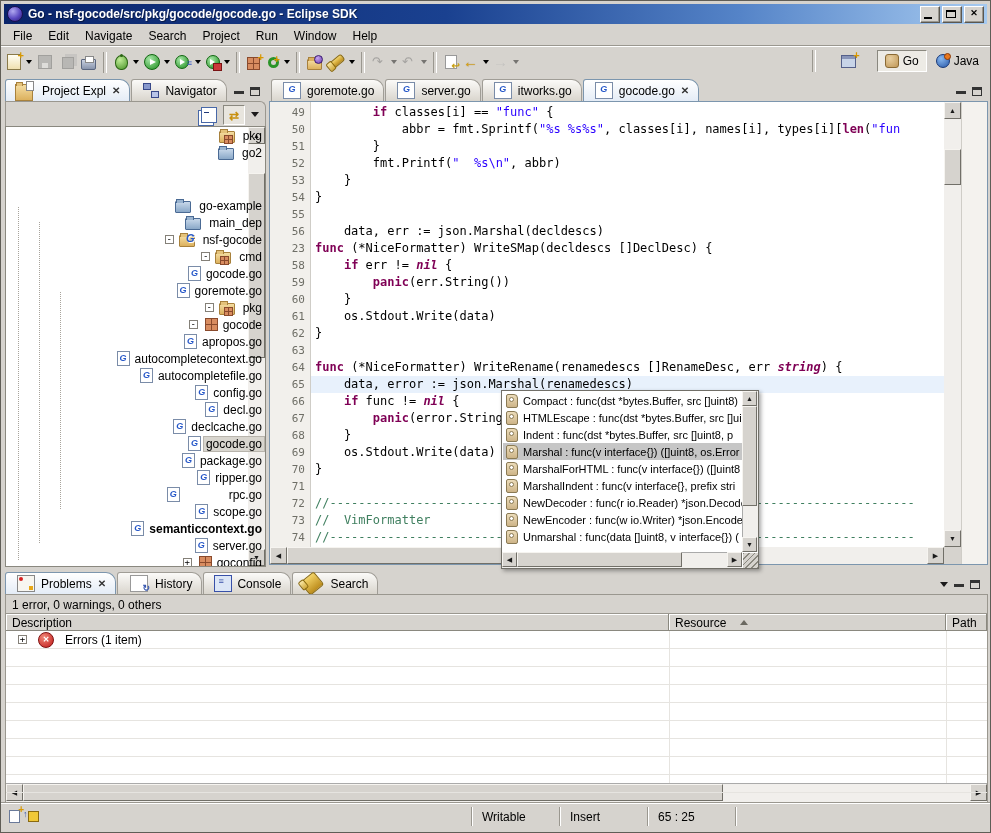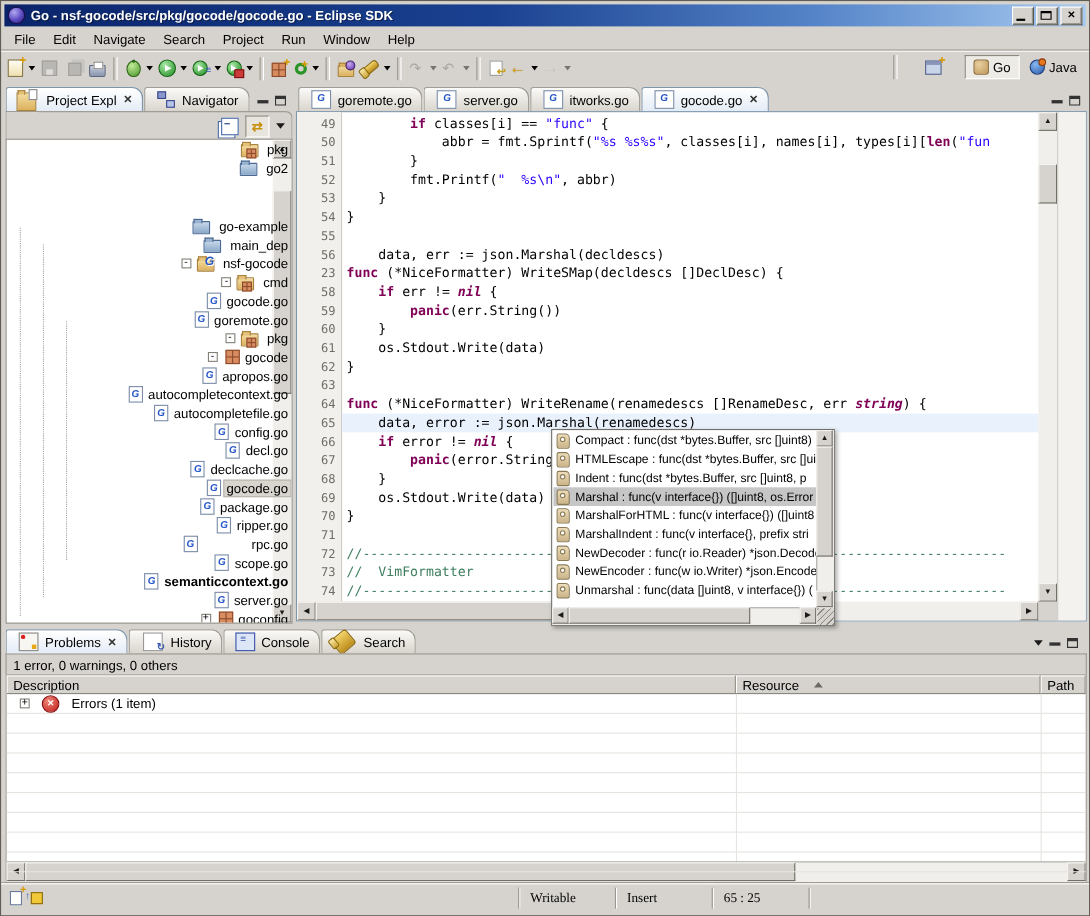--- a/index.html
+++ b/index.html
@@ -538,21 +538,21 @@
           <div class="cl"><span class="t-p">    data, err := json.Marshal(decldescs)</span></div>
           <div class="cl"><span class="t-k">func</span><span class="t-p"> (*NiceFormatter) WriteSMap(decldescs []DeclDesc) {</span></div>
           <div class="cl"><span class="t-p">    </span><span class="t-k">if</span><span class="t-p"> err != </span><span class="t-ki">nil</span><span class="t-p"> {</span></div>
           <div class="cl"><span class="t-p">        </span><span class="t-k">panic</span><span class="t-p">(err.String())</span></div>
           <div class="cl"><span class="t-p">    }</span></div>
           <div class="cl"><span class="t-p">    os.Stdout.Write(data)</span></div>
           <div class="cl"><span class="t-p">}</span></div>
           <div class="cl">&nbsp;</div>
           <div class="cl"><span class="t-k">func</span><span class="t-p"> (*NiceFormatter) WriteRename(renamedescs []RenameDesc, err </span><span class="t-ki">string</span><span class="t-p">) {</span></div>
           <div class="cl cur"><span class="t-p">    data, error := json.Marshal(renamedescs)</span></div>
-          <div class="cl"><span class="t-p">    </span><span class="t-k">if</span><span class="t-p"> error != </span><span class="t-ki">nil</span><span class="t-p"> {</span></div>
+          <div class="cl"><span class="t-p">    </span><span class="t-k">if</span><span class="t-p"> func != </span><span class="t-ki">nil</span><span class="t-p"> {</span></div>
           <div class="cl"><span class="t-p">        </span><span class="t-k">panic</span><span class="t-p">(error.String())</span></div>
           <div class="cl"><span class="t-p">    }</span></div>
           <div class="cl"><span class="t-p">    os.Stdout.Write(data)</span></div>
           <div class="cl"><span class="t-p">}</span></div>
           <div class="cl">&nbsp;</div>
           <div class="cl"><span class="t-c">//---------------------------------------------------------------------------------</span></div>
           <div class="cl"><span class="t-c">//  VimFormatter</span></div>
           <div class="cl"><span class="t-c">//---------------------------------------------------------------------------------</span></div>
           <div class="cl">&nbsp;</div>
         </div>
@@ -685,21 +685,21 @@
         <span class="sb-btn" style="right:0;top:0;">▶</span>
       </div>
     </div>
   </div>
 
   <div class="statusbar">
     <span class="sb-icons">
       <span class="i-mini-new"></span>
       <span class="i-mini-go"></span>
     </span>
-    <span id="sbItems" style="display:flex;align-items:flex-start;font-family:Liberation Serif, serif;">
+    <span id="sbItems" style="display:flex;align-items:flex-start;">
         <span class="sb-seg">
           <span>Writable</span>
         </span>
         <span class="sb-seg">
           <span>Insert</span>
         </span>
         <span class="sb-seg">
           <span>65 : 25</span>
         </span>
         <span class="sb-seg-end"></span>

